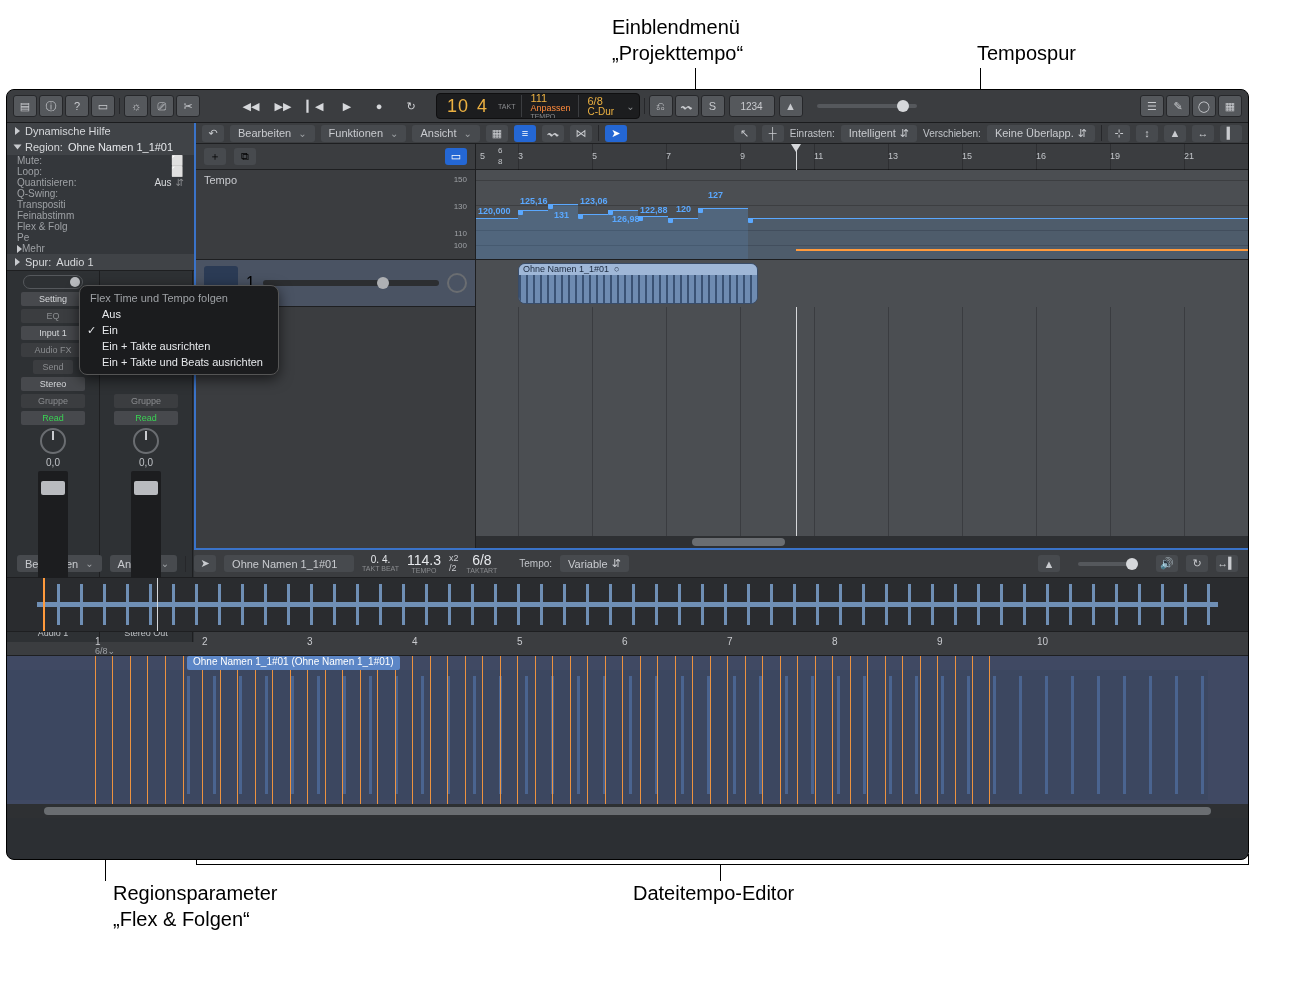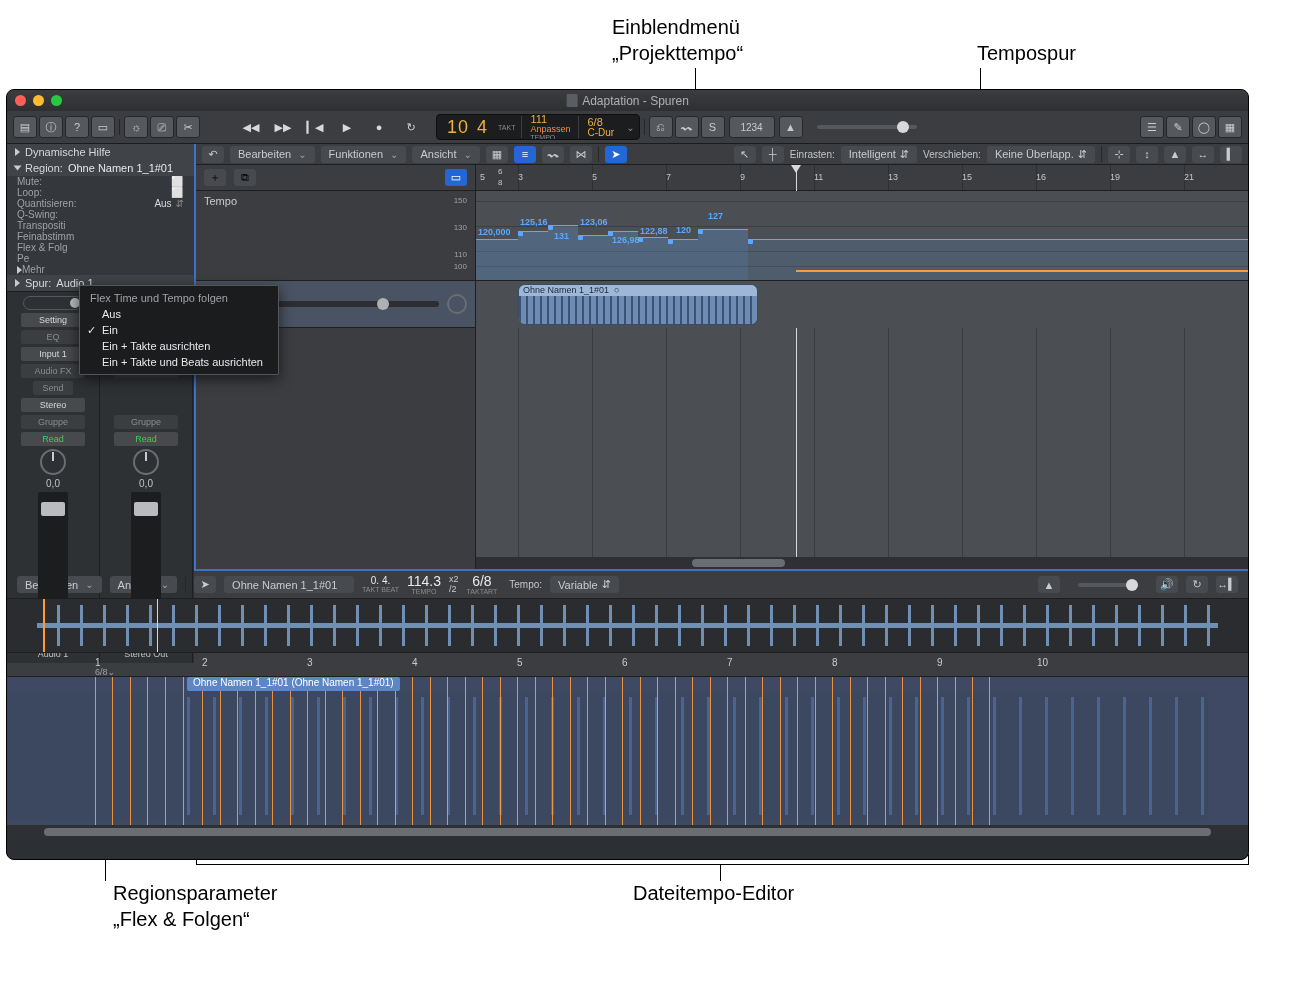--- a/index.html
+++ b/index.html
@@ -83,21 +83,21 @@
 .temp-val{position:absolute;font-size:9px;color:#5aa8ff;font-weight:600}
 .orange{position:absolute;height:2px;background:#ff9a3c;bottom:8px}
 .region-lane{height:47px;position:relative;background:#4b4e52}
 .region{position:absolute;top:3px;bottom:3px;background:#6e8bb1;border-radius:7px;border:1px solid #394c68;overflow:hidden}
 .region .rtitle{background:#9fb7d7;color:#1c2a3f;font-size:9px;padding:0 4px;height:11px}
 .region .wave{height:calc(100% - 11px);background:repeating-linear-gradient(90deg,#3a5274 0 2px,#6e8bb1 2px 7px)}
 .scrollbar{height:12px;background:#2e3033;position:relative}
 .scrollbar::after{content:"";position:absolute;height:8px;top:2px;left:28%;width:12%;background:#6a6d71;border-radius:4px}
 
 
-.ctxmenu{position:absolute;background:#1b1c1e;border:1px solid #555;border-radius:1px;padding:4px 0;color:#e7e9ec;font-size:11px;box-shadow:0 4px 14px rgba(0,0,0,.6);min-width:200px;z-index:20}
+.ctxmenu{position:absolute;background:#1b1c1e;border:1px solid #555;border-radius:8px;padding:4px 0;color:#e7e9ec;font-size:11px;box-shadow:0 4px 14px rgba(0,0,0,.6);min-width:200px;z-index:20}
 .ctxmenu .hdr{color:#9ea1a5;padding:2px 10px;font-size:11px}
 .ctxmenu .it{padding:2px 10px 2px 22px;position:relative}
 .ctxmenu .it.chk::before{content:"✓";position:absolute;left:7px}
 
 
 .editor{height:270px;border-top:2px solid #3a73c9;display:flex;flex-direction:column;background:#3b3d40}
 .etabs{height:22px;display:flex;justify-content:center;border-bottom:1px solid #1e1f21}
 .etab{width:130px;display:flex;align-items:center;justify-content:center;font-size:11px;color:#c9cbcf;border-right:1px solid #1e1f21}
 .etab.sel{background:#2f6fe0;color:#fff}
 .etool{height:28px;display:flex;align-items:center;padding:0 10px;gap:8px;border-bottom:1px solid #1e1f21;font-size:11px;color:#c9cbcf}
@@ -131,28 +131,20 @@
 „Flex &amp; Folgen“</div>
 <div class="callout-line" style="left:105px;top:404px;width:1px;height:477px"></div>
 <div class="callout" style="left:633px;top:880px">Dateitempo-Editor</div>
 <div class="callout-line" style="left:196px;top:864px;width:1053px;height:1px"></div>
 <div class="callout-line" style="left:196px;top:854px;width:1px;height:11px"></div>
 <div class="callout-line" style="left:1248px;top:854px;width:1px;height:11px"></div>
 <div class="callout-line" style="left:720px;top:864px;width:1px;height:17px"></div>
 
 <div class="window">
 
-  <div class="titlebar">
-    <div class="traffic">
-      <div class="dot r"></div>
-      <div class="dot y"></div>
-      <div class="dot g"></div>
-    </div>
-    <div class="titletext"><span class="docicon"></span><span>Adaptation - Spuren</span></div>
-  </div>
 
   <div class="toolbar">
     <div class="tgroup">
       <div class="tbtn">▤</div>
       <div class="tbtn">ⓘ</div>
       <div class="tbtn">?</div>
       <div class="tbtn">▭</div>
     </div>
     <div class="sep"></div>
     <div class="tgroup">
@@ -465,21 +457,21 @@
         <span style="font-size:7px;color:#8a8c8f">TEMPO</span>
       </div>
       <div style="display:flex;flex-direction:column;font-size:9px;color:#c9cbcf;line-height:1.1">
         <span>x2</span>
         <span>/2</span>
       </div>
       <div style="display:flex;flex-direction:column;align-items:center;line-height:1">
         <span style="font-size:14px;color:#e7e9ec">6/8</span>
         <span style="font-size:7px;color:#8a8c8f">TAKTART</span>
       </div>
-      <span class="mlabel" style="margin-left:4px">Tempo:</span>
+      <span class="mlabel" style="margin-left:14px">Tempo:</span>
       <div class="mbtn"><span>Variable</span> ⇵</div>
       <div class="gap"></div>
       <div class="mbtn ic">▲</div>
       <div class="tslider" style="width:60px"></div>
       <div class="mbtn ic">🔊</div>
       <div class="mbtn ic">↻</div>
       <div class="mbtn ic">↔▍</div>
     </div>
 
     <div class="ewave">

